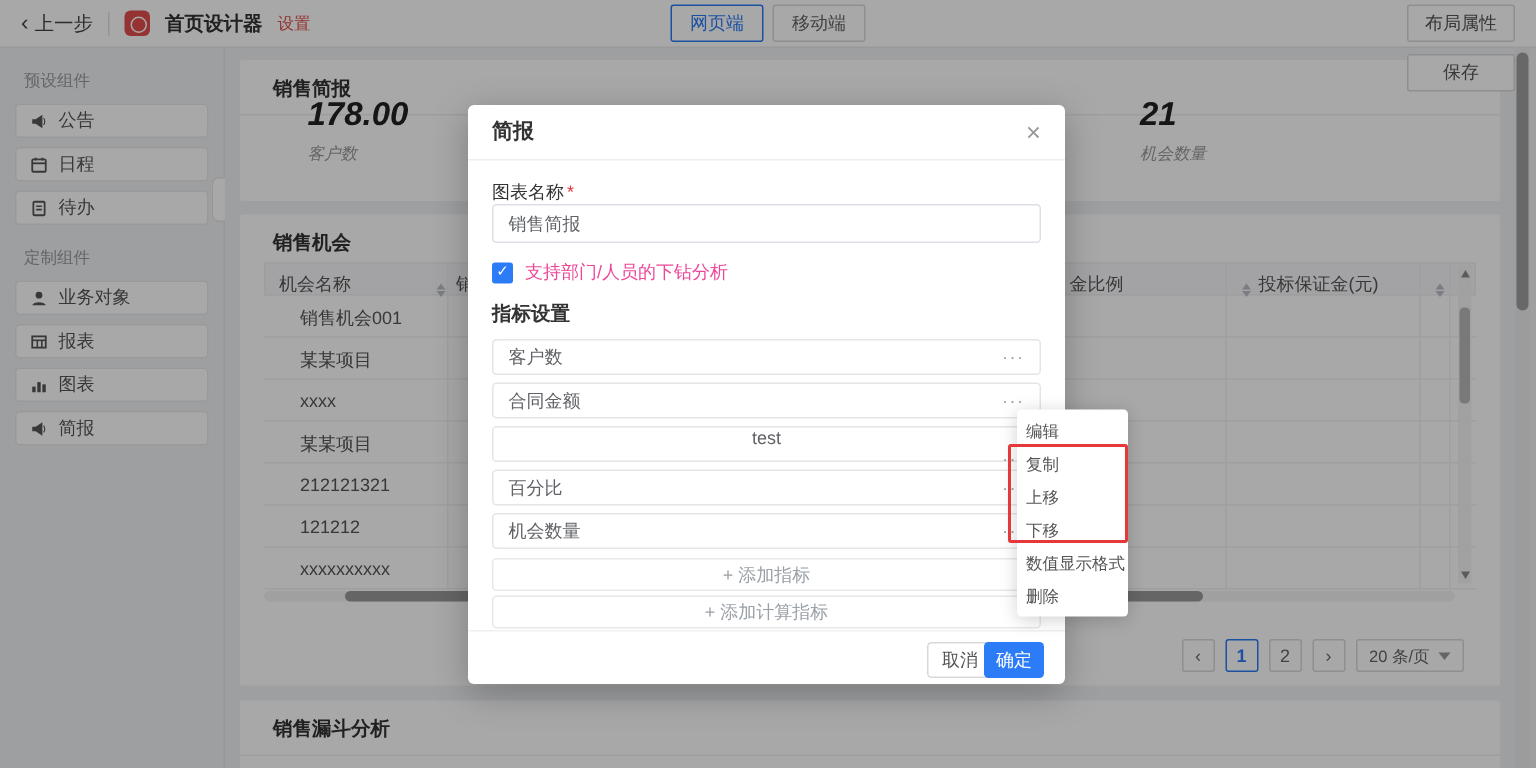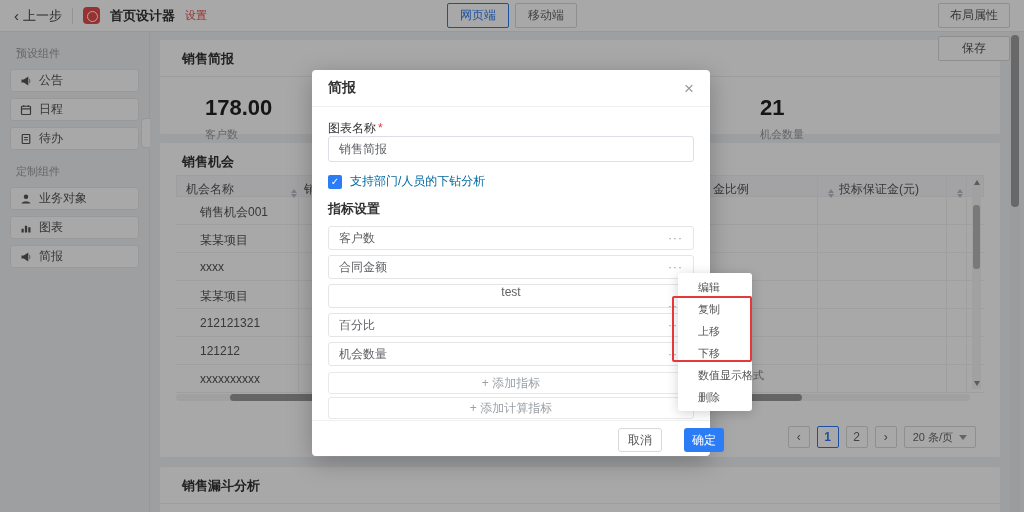--- a/index.html
+++ b/index.html
@@ -33,21 +33,21 @@
   .side-item svg { flex:none; }
   .side-handle { position:absolute; right:-1px; top:86px; width:9px; height:30px; background:#fff;
                  border:1px solid #e6e6e6; border-right:none; border-radius:5px 0 0 5px; }
 
   
   .card { position:absolute; background:#fff; border-radius:2px; }
   .card-title { font-size:13px; font-weight:bold; color:#333; padding:10px 22px 8px; }
   .card-sep { height:1px; background:#f0f0f0; margin:0 0; }
 
   .card-brief { left:160px; top:40px; width:840px; height:94px; }
-  .stat { position:absolute; top:56px; }
+  .stat { position:absolute; top:24px;font-style:italic; }
   .stat-value { font-size:22px; font-weight:bold; color:#222; line-height:1.1; }
   .stat-label { font-size:11px; color:#999; margin-top:7px; }
   .stat-div { position:absolute; width:1px; background:#ececec; }
 
   .card-opp { left:160px; top:143px; width:840px; height:314px; }
   .thead { position:absolute; left:16px; top:32px; width:808px; height:22px; background:#f7f8fa;
            border:1px solid #f0f0f0; }
   .hcell { position:absolute; top:0; height:22px; display:flex; align-items:flex-end; font-size:12px; color:#555; }
   .sort { display:inline-flex; flex-direction:column; gap:1px; margin-left:6px; }
   .sort i { width:0; height:0; border-left:3.5px solid transparent; border-right:3.5px solid transparent; }
@@ -90,37 +90,37 @@
   .modal-header { height:37px; border-bottom:1px solid #efefef; display:flex; align-items:center; padding:0 16px; }
   .modal-title { font-size:14px; font-weight:bold; color:#333; }
   .modal-close { margin-left:auto; font-size:17px; color:#999; line-height:1; }
   .m-label { position:absolute; left:16px; top:50px; font-size:12px; color:#333; }
   .req { color:#e5383b; margin-left:2px; }
   .m-input { position:absolute; left:16px; top:66px; width:366px; height:26px; border:1px solid #dcdfe6;
              border-radius:3px; font-size:12px; color:#606266; padding:0 10px; font-family:inherit; background:#fff; }
   .m-checkrow { position:absolute; left:16px; top:103px; display:flex; align-items:center; gap:8px; }
   .checkbox { width:14px; height:14px; background:#2b7cf6; border-radius:2px; color:#fff; font-size:10px;
               display:flex; align-items:center; justify-content:center; line-height:1; }
-  .check-label { font-size:12px; color:#0369a1; }
+  .check-label { font-size:12px; color:#ec4899; }
   .m-section { position:absolute; left:16px; top:130px; font-size:13px; color:#333; font-weight:bold; }
   .ind-row { position:absolute; left:16px; width:366px; height:24px; border:1px solid #e5e5e5; border-radius:3px;
              display:flex; align-items:center; padding:0 10px; font-size:12px; color:#606266; background:#fff; }
   .more-dots { margin-left:auto; color:#999; font-size:12px; letter-spacing:1px; }
   .add-row { position:absolute; left:16px; width:366px; height:22px; border:1px solid #e8e8e8; border-radius:3px;
              display:flex; align-items:center; justify-content:center; font-size:12px; color:#9aa0a6; background:#fff; }
   .modal-footer { position:absolute; left:0; top:350px; width:398px; height:36px; border-top:1px solid #f0f0f0; }
   .btn-cancel { position:absolute; left:306px; top:7px; width:44px; height:24px; border:1px solid #d9d9d9;
                 border-radius:3px; background:#fff; font-size:12px; color:#555; font-family:Liberation Sans, sans-serif; }
-  .btn-ok { position:absolute; left:372px; top:7px; width:40px; height:24px; border:none; border-radius:3px;
+  .btn-ok { position:absolute; left:344px; top:7px; width:40px; height:24px; border:none; border-radius:3px;
             background:#2b7cf6; font-size:12px; color:#fff; font-family:inherit; }
 
   
   .ctx-menu { position:absolute; left:678px; top:273px; width:74px; background:#fff; border-radius:3px;
               box-shadow:0 2px 12px rgba(0,0,0,0.18); z-index:55; padding:3px 0; }
-  .ctx-item { height:22px; display:flex; align-items:center; padding-left:20px; font-size:11px; color:#555; white-space:nowrap; }
+  .ctx-item { height:22px; display:flex; align-items:center; padding-left:6px; font-size:11px; color:#555; white-space:nowrap; }
   .red-box { position:absolute; left:672px; top:296px; width:80px; height:66px; border:2px solid #e5383b;
              border-radius:2px; z-index:60; pointer-events:none; }
 </style>
 </head>
 <body>
 
 <div class="stage">
 
   <div class="topbar">
     <div class="tb-left">
@@ -170,20 +170,29 @@
         </svg>
       <span>待办</span>
     </div>
     <div class="side-group">定制组件</div>
     <div class="side-item">
       <svg width="12" height="12" viewBox="0 0 16 16">
           <circle cx="8" cy="5" r="3" fill="#555"></circle>
           <path d="M2 14c1-3.5 11-3.5 12 0z" fill="#555"></path>
         </svg>
       <span>业务对象</span>
+    </div>
+    <div class="side-item">
+      <svg width="12" height="12" viewBox="0 0 16 16">
+          <rect x="2" y="3" width="12" height="10" fill="none" stroke="#555" stroke-width="1.6"></rect>
+          <line x1="2" y1="6.5" x2="14" y2="6.5" stroke="#555" stroke-width="1.4"></line>
+          <line x1="6.5" y1="6.5" x2="6.5" y2="13" stroke="#555" stroke-width="1.4"></line>
+          <line x1="10.5" y1="6.5" x2="10.5" y2="13" stroke="#555" stroke-width="1.4"></line>
+        </svg>
+      <span>报表</span>
     </div>
     <div class="side-item">
       <svg width="12" height="12" viewBox="0 0 16 16">
           <rect x="2" y="9" width="3" height="5" fill="#555"></rect>
           <rect x="6.5" y="5" width="3" height="9" fill="#555"></rect>
           <rect x="11" y="7" width="3" height="7" fill="#555"></rect>
         </svg>
       <span>图表</span>
     </div>
     <div class="side-item">

